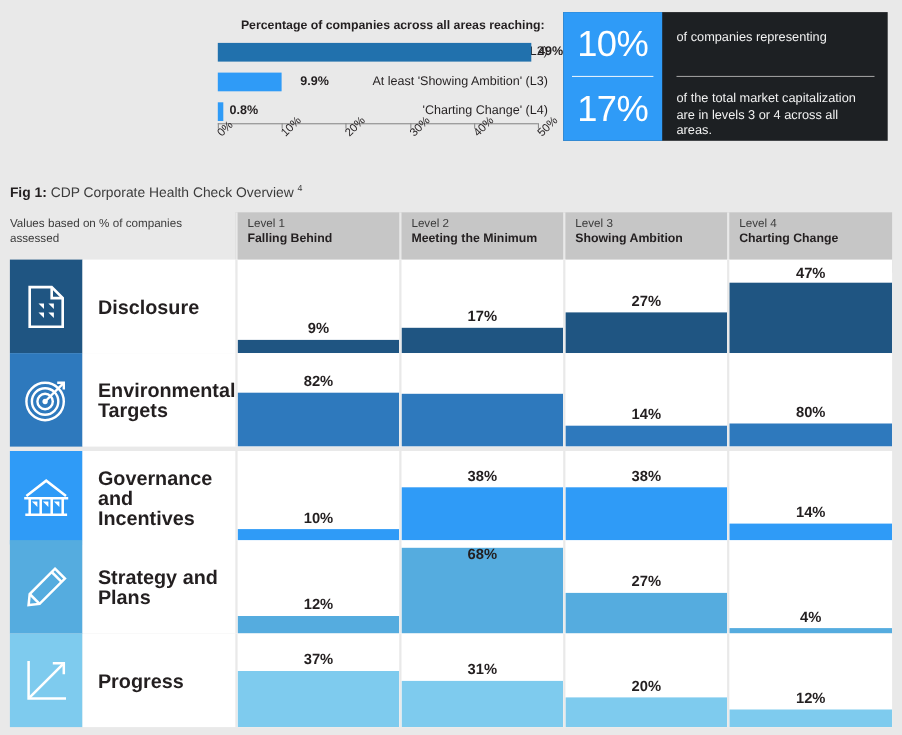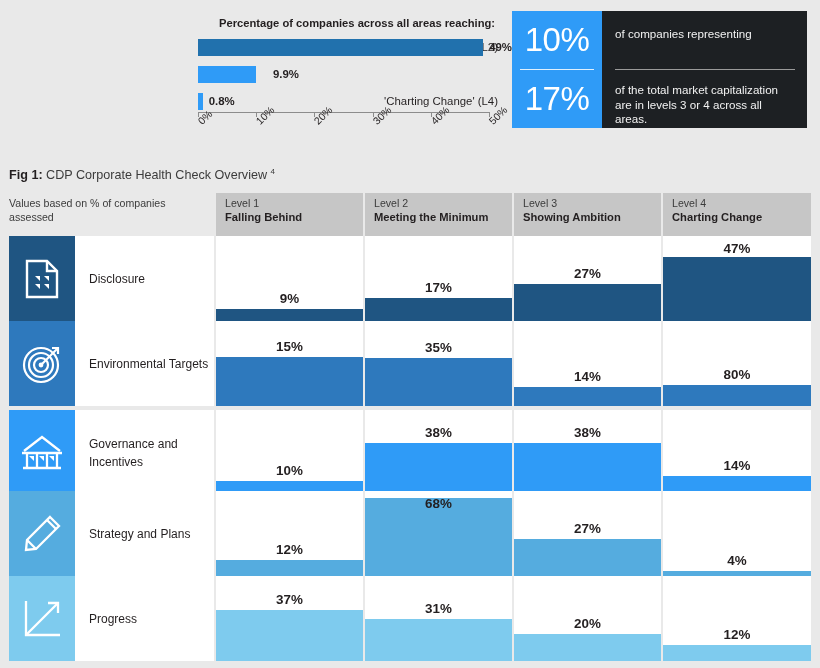--- a/index.html
+++ b/index.html
@@ -97,21 +97,21 @@
   .ticon{
     position:absolute;left:0;top:0;width:66px;height:85px;
     display:flex;align-items:center;justify-content:center;
   }
   .tname{
     position:absolute;left:66px;top:0;width:139px;height:85px;
     background:#ffffff;display:flex;align-items:center;
     box-sizing:border-box;padding-left:14px;
   }
   .tname span{
-    font-size:12px;font-weight:normal;line-height:18px;color:#231f20;
+    font-size:18px;font-weight:bold;line-height:18px;color:#231f20;
   }
   .tcell{
     position:absolute;top:0;height:85px;background:#ffffff;
     box-sizing:border-box;border-left:2px solid #e9e9e9;
     overflow:hidden;
   }
   .tcell .bar{position:absolute;left:0;bottom:0;width:100%;}
   .tcell .val{
     position:absolute;left:0;width:100%;text-align:center;
     font-size:13.4px;font-weight:bold;color:#231f20;
@@ -127,20 +127,21 @@
     <div id="topchart-title">Percentage of companies across all areas reaching:</div>
     <div id="tc-rows">
         <div class="tc-row" style="top: 36px; width: 498px;">
           <div class="tc-label">At least 'Meeting the Minimum' (L2)</div>
           <div class="tc-barwrap">
             <div class="tc-bar" style="width: 285.18px; background: rgb(33, 113, 173);"></div>
             <div class="tc-val" style="left: 291.18px;">49%</div>
           </div>
         </div>
         <div class="tc-row" style="top: 63px; width: 498px;">
+          <div class="tc-label">At least 'Showing Ambition' (L3)</div>
           <div class="tc-barwrap">
             <div class="tc-bar" style="width: 57.618px; background: rgb(47, 155, 247);"></div>
             <div class="tc-val" style="left: 75px;">9.9%</div>
           </div>
         </div>
         <div class="tc-row" style="top: 90px; width: 498px;">
           <div class="tc-label">'Charting Change' (L4)</div>
           <div class="tc-barwrap">
             <div class="tc-bar" style="width: 4.656px; background: rgb(47, 155, 247);"></div>
             <div class="tc-val" style="left: 10.656px;">0.8%</div>
@@ -249,25 +250,24 @@
             <circle cx="19" cy="21" r="2.4" fill="#fff"></circle>
             <path d="M19 21 L36 4" stroke="#fff" stroke-width="2.2" fill="none"></path>
             <path d="M30 4 L36 4 L36 10" fill="none" stroke="#fff" stroke-width="2.2"></path>
           </svg>
         </div>
         <div class="tname">
           <span>Environmental Targets</span>
         </div>
         <div class="tcell" style="left: 205px; width: 149px;">
           <div class="bar" style="height: 49.3548px; background: rgb(46, 121, 189);"></div>
-          <div class="val" style="bottom: 52.3548px;">15%</div>
+          <div class="val" style="bottom: 52.3548px;">82%</div>
         </div>
         <div class="tcell" style="left: 354px; width: 149px;">
           <div class="bar" style="height: 47.9839px; background: rgb(46, 121, 189);"></div>
-          <div class="val" style="bottom: 50.9839px;">35%</div>
         </div>
         <div class="tcell" style="left: 503px; width: 149px;">
           <div class="bar" style="height: 19.1935px; background: rgb(46, 121, 189);"></div>
           <div class="val" style="bottom: 22.1935px;">14%</div>
         </div>
         <div class="tcell" style="left: 652px; width: 150px;">
           <div class="bar" style="height: 20.5645px; background: rgb(46, 121, 189);"></div>
           <div class="val" style="bottom: 23.5645px;">80%</div>
         </div>
       </div>

